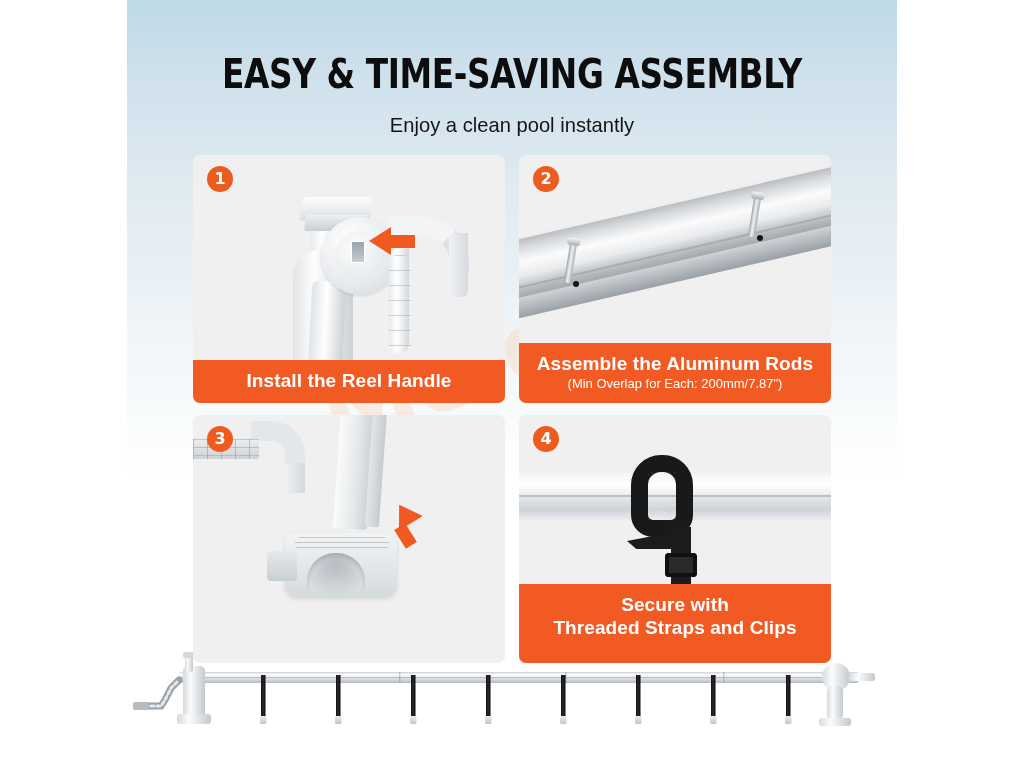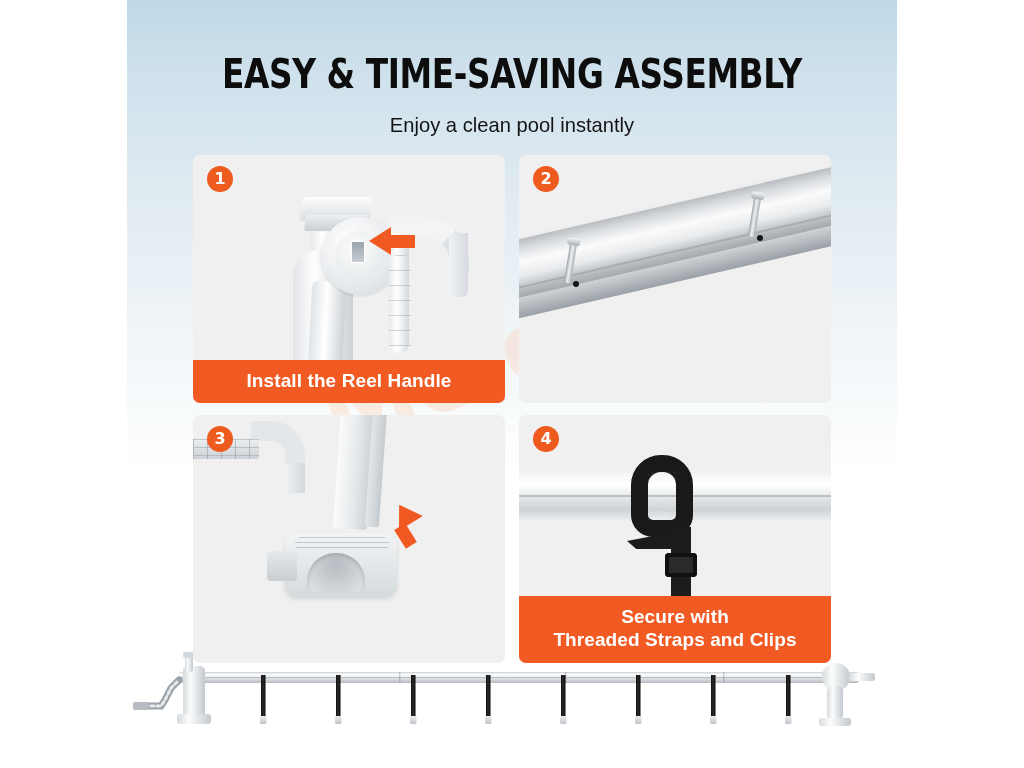--- a/index.html
+++ b/index.html
@@ -139,21 +139,21 @@
     font-family:"Liberation Sans", sans-serif;
     white-space:pre-line;
   }
   .caption .cap-sub {
     font-size:13px;
     font-weight:normal;
     line-height:1.25;
     margin-top:1px;
     font-family:"Liberation Sans", sans-serif;
   }
-  .card.tall .caption { padding-bottom:12px; }
+  .card.tall .caption { padding-bottom:24px; }
 
   
   .art { position:absolute; inset:0; z-index:2; }
 
   
   .c1-col {
     position:absolute; left:118px; top:58px;
     width:30px; height:120px;
     background:linear-gradient(90deg,#e9ebed,#ffffff 40%,#d3d7db);
     border-radius:5px;
@@ -476,20 +476,24 @@
           <div class="c2-rod">
               <div class="c2-rod-line"></div>
             </div>
           <div class="c2-rod2"></div>
           <div class="screw" style="left:48px;top:88px;"></div>
           <div class="dot" style="left:54px;top:126px;"></div>
           <div class="screw" style="left:232px;top:42px;"></div>
           <div class="dot" style="left:238px;top:80px;"></div>
         </div>
         <div class="badge">2</div>
+        <div class="caption">
+          <div class="cap-main">Assemble the Aluminum Rods</div>
+          <div class="cap-sub">(Min Overlap for Each: 200mm/7.87")</div>
+        </div>
       </div>
 
       <div class="card">
         <div class="art">
           <div class="c3-elbow-c"></div>
           <div class="c3-elbow-v"></div>
           <div class="c3-elbow-h"></div>
           <div class="c3-elbow-grid"></div>
           <div class="c3-bar"></div>
           <div class="c3-bar2"></div>

